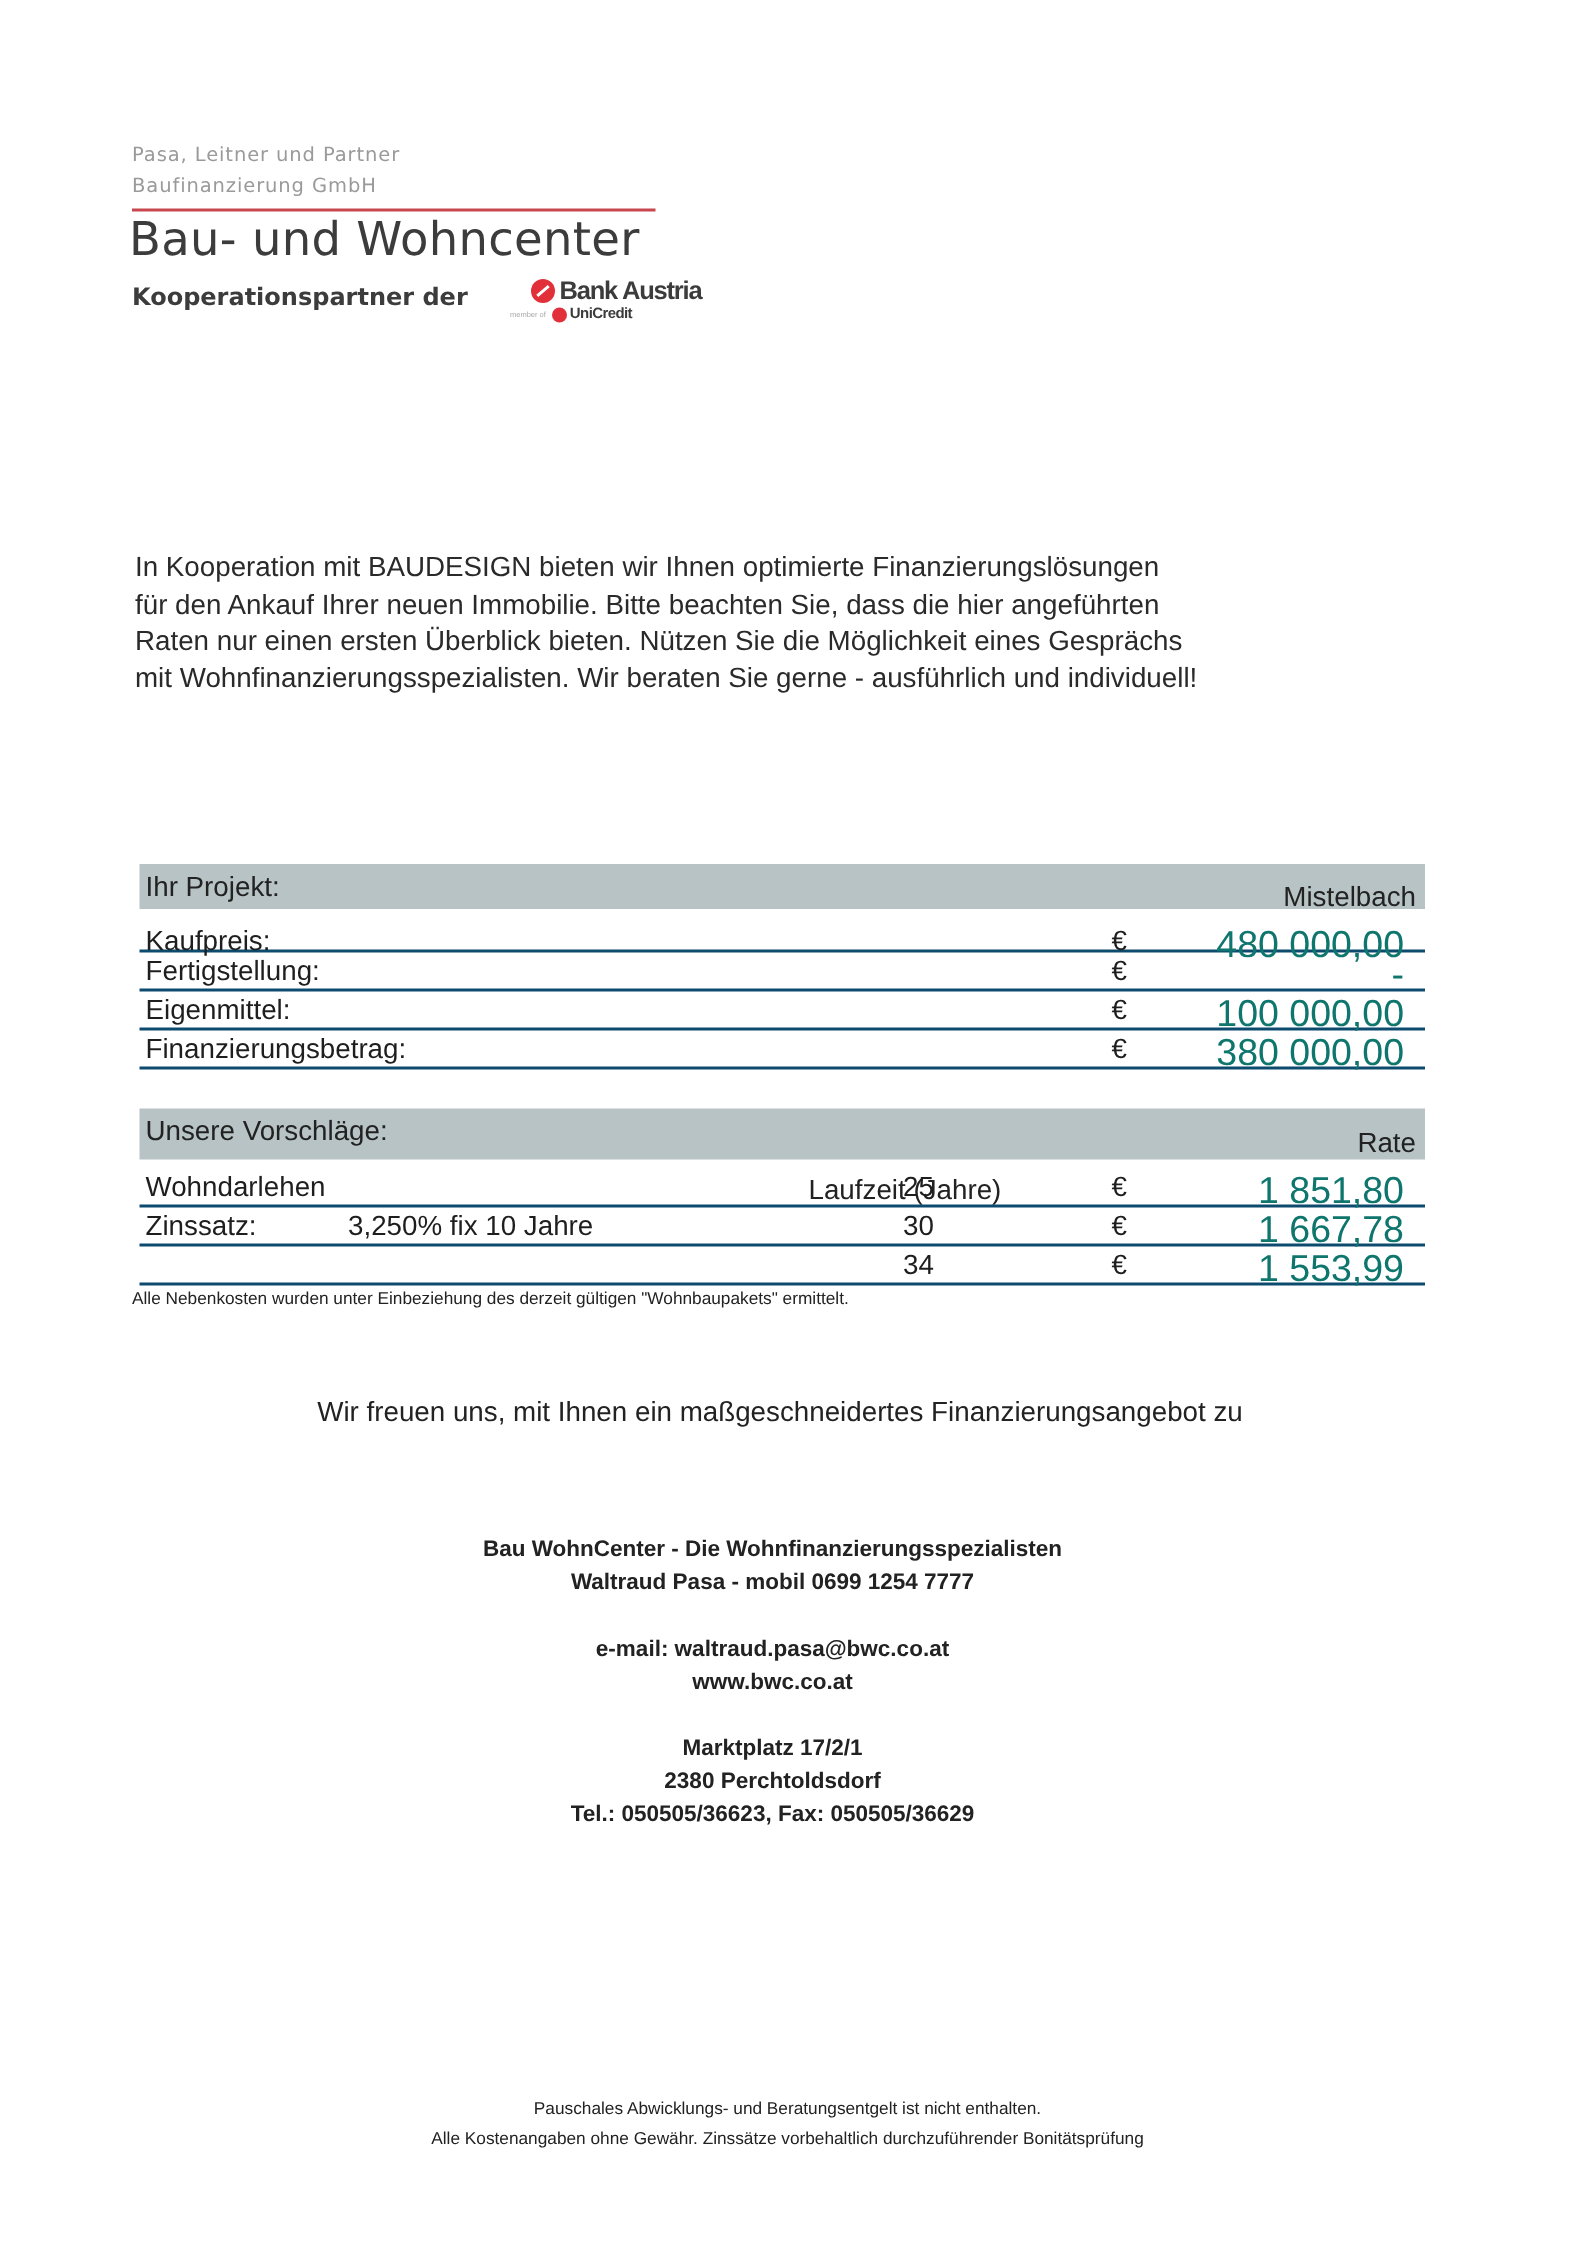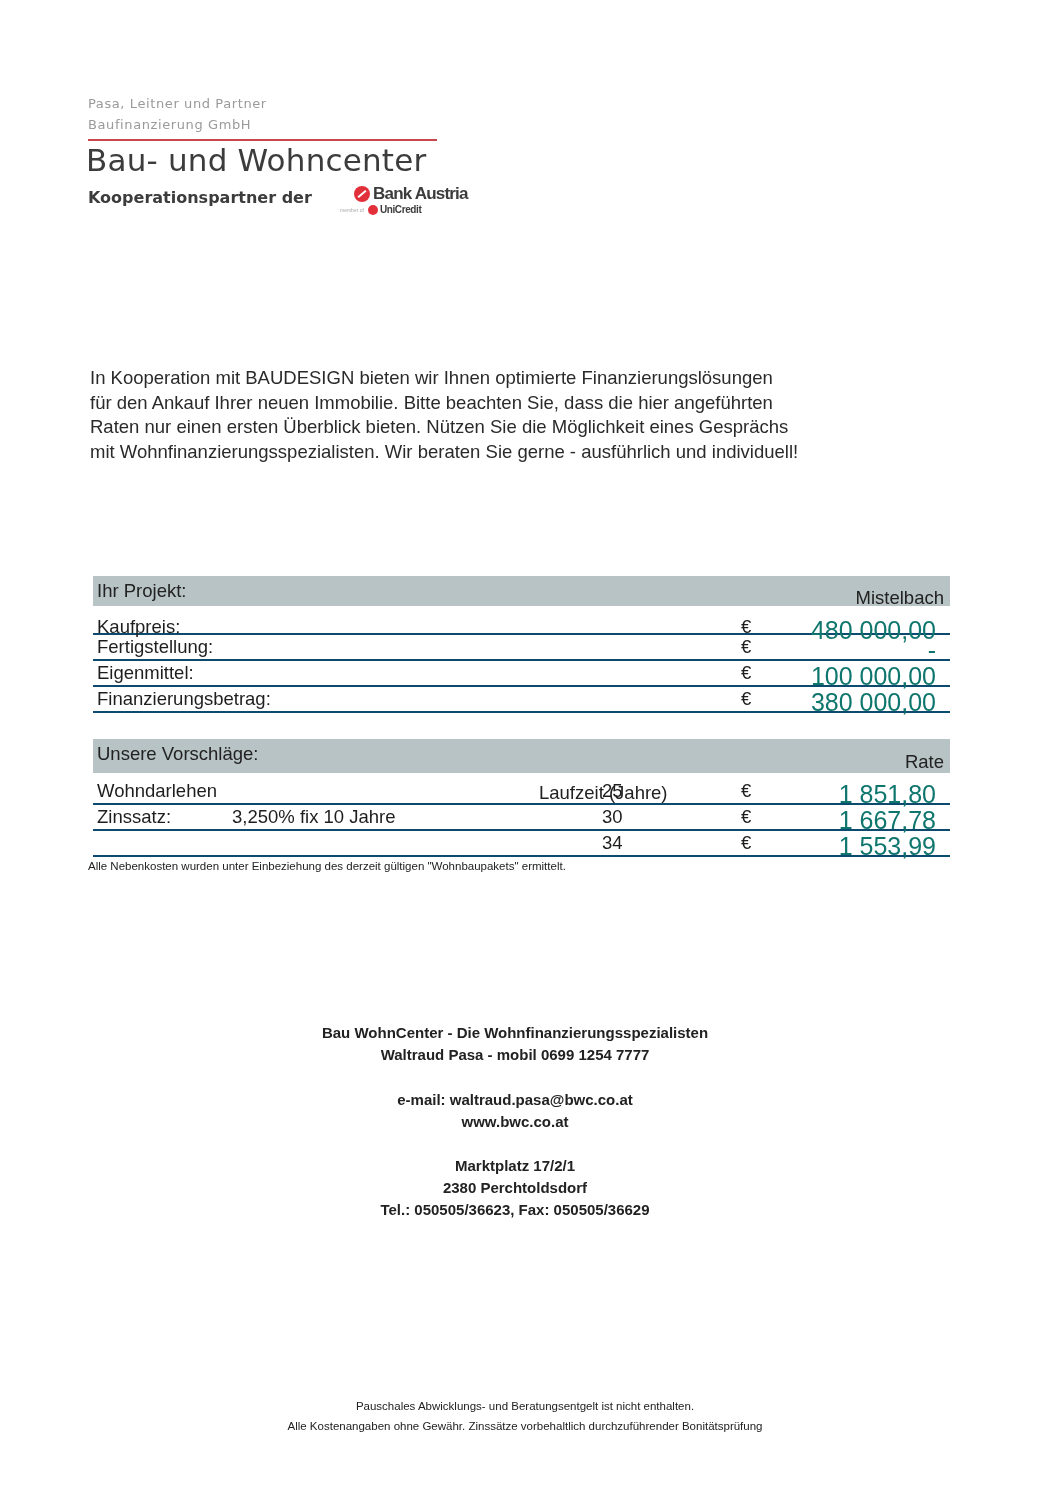--- a/index.html
+++ b/index.html
@@ -128,20 +128,21 @@
   <div class="row">
     <span class="mid">34</span>
     <span class="cur">€</span>
     <span class="val">1 553,99</span>
   </div>
 </div>
 
 <div class="abs footnote">Alle Nebenkosten wurden unter Einbeziehung des derzeit gültigen "Wohnbaupakets" ermittelt.</div>
 
 <div class="abs closing">
+  <div>Wir freuen uns, mit Ihnen ein maßgeschneidertes Finanzierungsangebot zu</div>
 </div>
 
 <div class="abs contact" id="contact-block1">
   <div>Bau WohnCenter - Die Wohnfinanzierungsspezialisten</div>
   <div>Waltraud Pasa - mobil  0699 1254 7777</div>
 </div>
 <div class="abs contact" id="contact-block2">
   <div>e-mail: waltraud.pasa@bwc.co.at</div>
   <div>www.bwc.co.at</div>
 </div>

